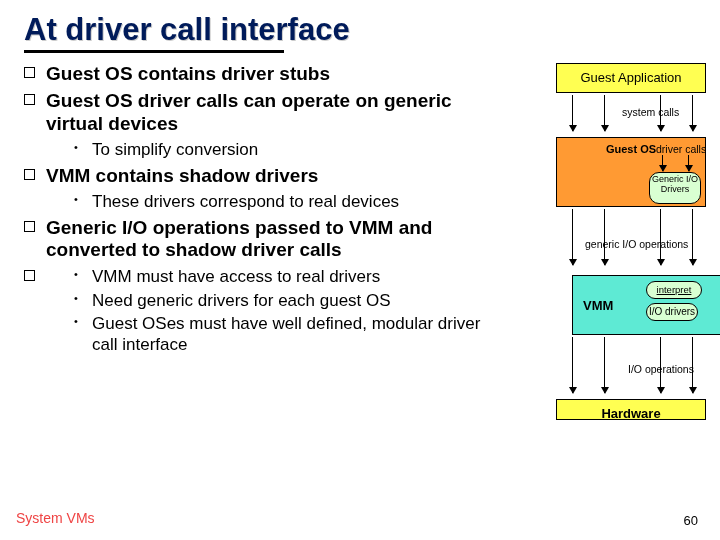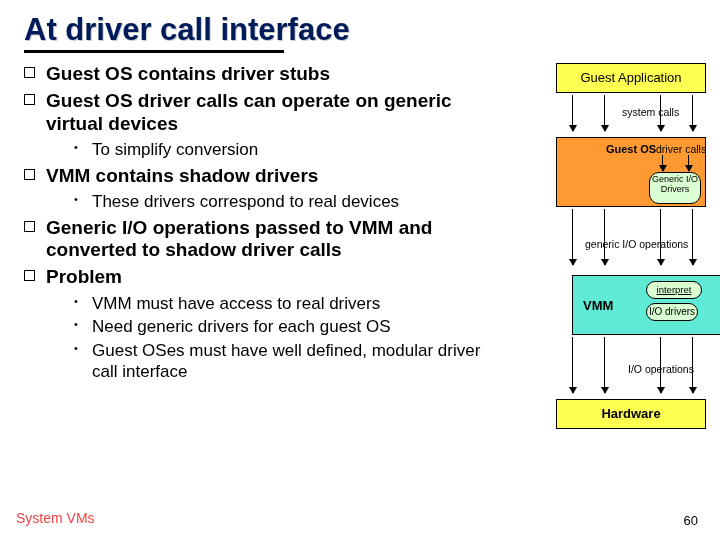--- a/index.html
+++ b/index.html
@@ -120,21 +120,21 @@
   .rounded { border-radius: 10px; text-align: center; }
   
   #b-guestapp { left: 46px; top: 0; width: 150px; height: 30px; font-size: 13px; font-weight: normal; line-height: 28px; }
   #b-guestos  { left: 46px; top: 74px; width: 150px; height: 70px; font-size: 11px; font-weight: bold; }
   #b-guestos .lab { padding-top: 5px; }
   #b-gio      { left: 139px; top: 109px; width: 52px; height: 32px; font-size: 9px; line-height: 1.1; padding-top: 2px; }
   #b-vmm      { left: 46px; top: 212px; width: 150px; height: 60px; font-size: 13px; font-weight: bold; }
   #b-vmm .lab { position: absolute; left: 10px; top: 22px; }
   #b-inner1   { left: 136px; top: 218px; width: 56px; height: 18px; font-size: 9.5px; line-height: 16px; text-decoration: underline; }
   #b-inner2   { left: 136px; top: 240px; width: 52px; height: 18px; font-size: 10px; line-height: 16px; }
-  #b-hw       { left: 46px; top: 336px; width: 150px; height: 30px; font-size: 13px; font-weight: bold; line-height: 28px; }
+  #b-hw       { left: 46px; top: 336px; width: 150px; height: 21px; font-size: 13px; font-weight: bold; line-height: 28px; }
   .dlabel {
     position: absolute;
     font-size: 10.5px;
     color: #000;
     white-space: nowrap;
   }
   #l-syscalls  { left: 112px; top: 43px; }
   #l-drivercalls { left: 146px; top: 80px; }
   #l-genio     { left: 75px; top: 175px; }
   #l-ioops     { left: 118px; top: 300px; text-align: center; }
@@ -173,21 +173,21 @@
           <ul class="level2">
             <li><span>To simplify conversion</span></li>
           </ul>
         </li>
         <li><span class="sq"></span><span>VMM contains shadow drivers</span>
           <ul class="level2">
             <li><span>These drivers correspond to real devices</span></li>
           </ul>
         </li>
         <li><span class="sq"></span><span>Generic I/O operations passed to VMM and converted to shadow driver calls</span></li>
-        <li><span class="sq"></span><span>Problem</span>
+        <li><span class="sq"></span>
           <ul class="level2">
             <li><span>VMM must have access to real drivers</span></li>
             <li><span>Need generic drivers for each guest OS</span></li>
             <li><span>Guest OSes must have well defined, modular driver call interface</span></li>
           </ul>
         </li>
       </ul>
     </div>
 
     <div class="diagram">

